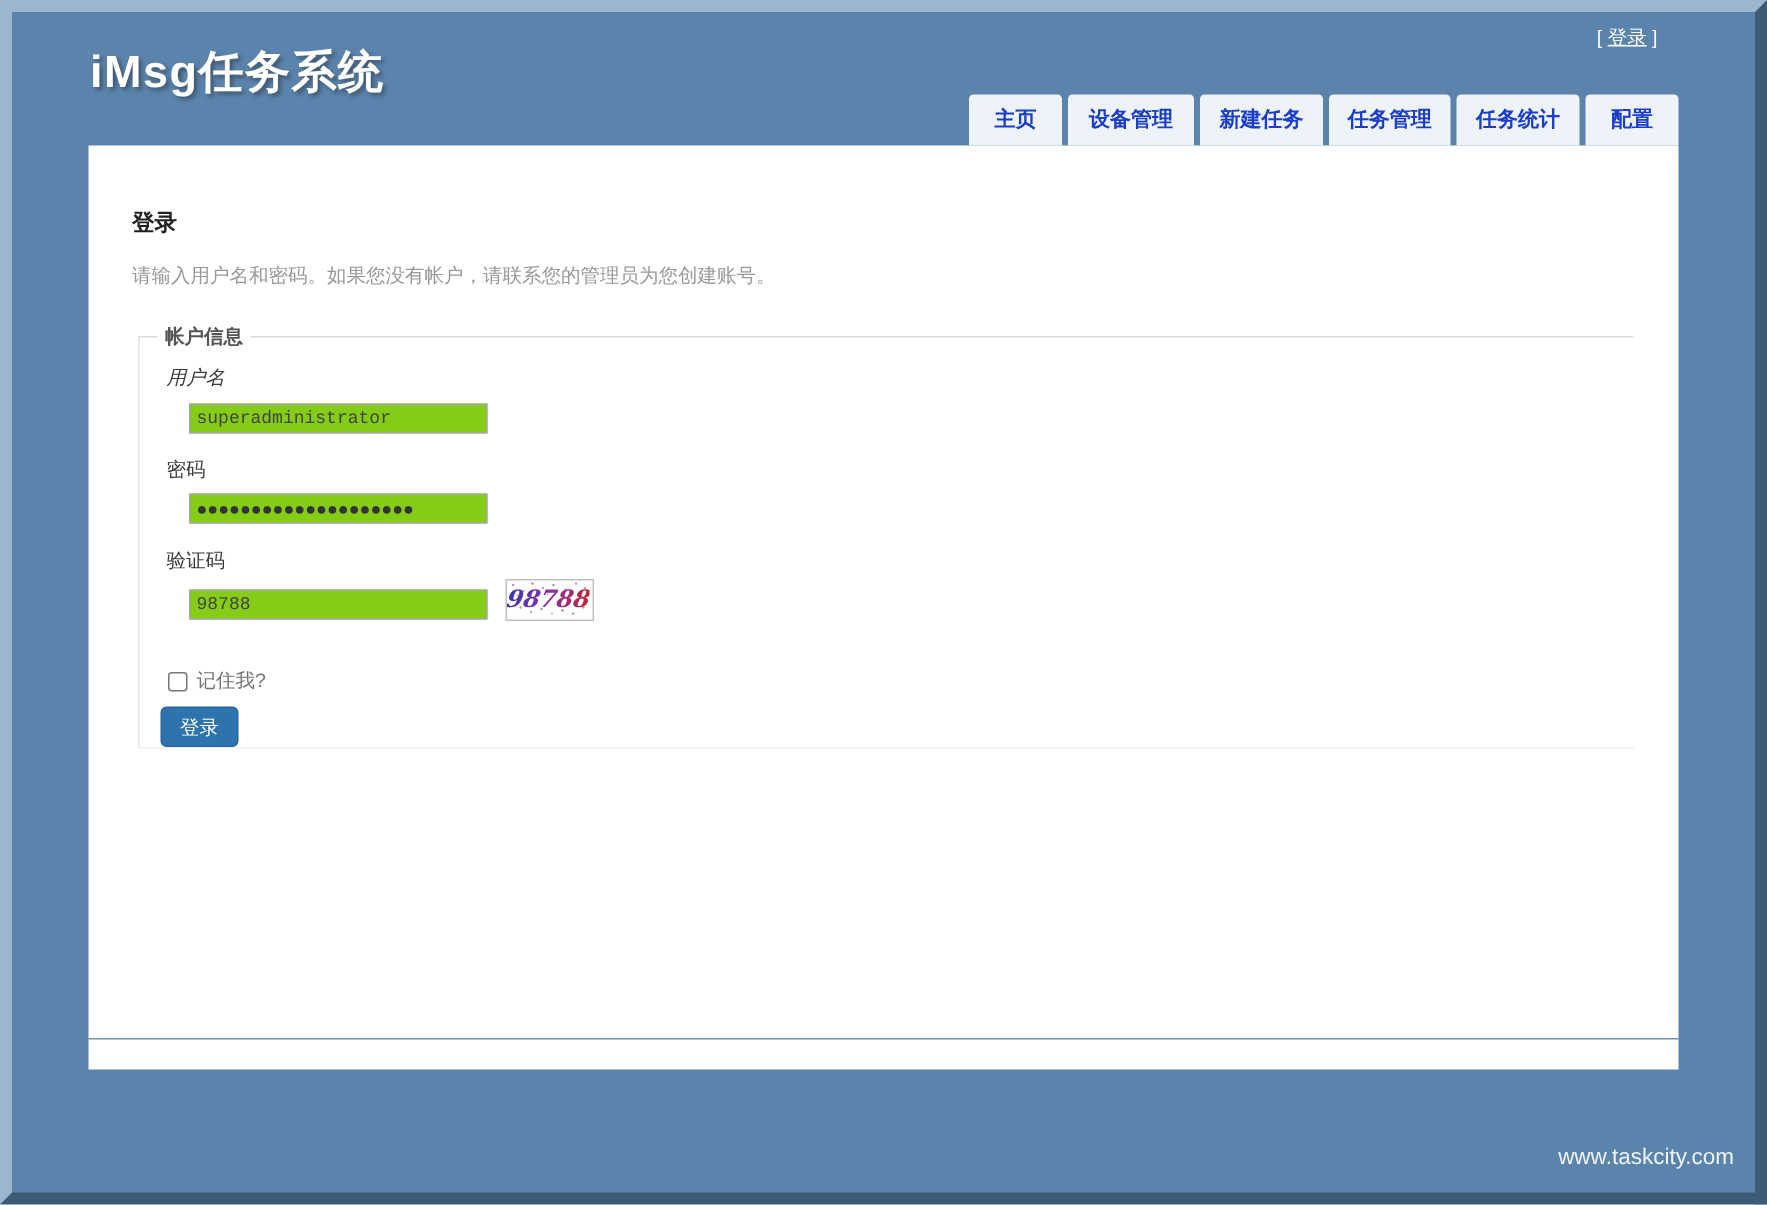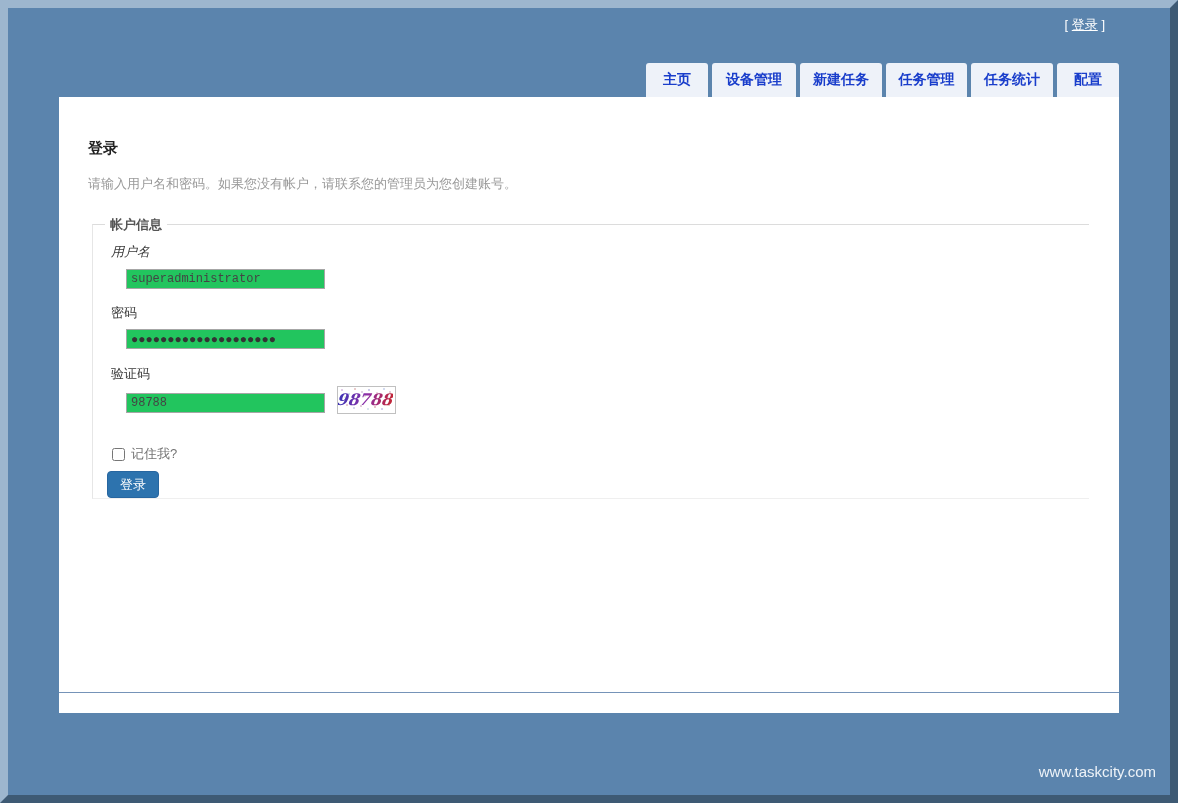--- a/index.html
+++ b/index.html
@@ -65,21 +65,21 @@
     transform:translateY(-52%);
     background:#ffffff;padding:0 5px;
     font-size:13px;font-weight:bold;color:#555555;
   }
   .field-label{position:absolute;font-size:13px;color:#3a3a3a;}
   .lbl-username{left:18px;top:18px;font-style:italic;}
   .lbl-password{left:18px;top:79px;}
   .lbl-captcha {left:18px;top:140px;}
   .text-input{
     position:absolute;left:33px;width:199px;height:20px;
-    box-sizing:border-box;border:1px solid #a6a6a6;background:#22c55e;
+    box-sizing:border-box;border:1px solid #a6a6a6;background:#84cc16;
     font-family:"Liberation Mono","DejaVu Sans Mono",monospace;
     font-size:12px;color:#444444;padding:1px 4px;outline:none;
   }
   .inp-username{top:44px;}
   .inp-password{
     top:104px;
     font-family:"Liberation Sans","DejaVu Sans",sans-serif;
     font-size:12px;color:#333;letter-spacing:0px;
   }
   .inp-captcha{top:168px;}
@@ -106,20 +106,21 @@
   .footer-text{
     position:absolute;right:14px;top:755px;
     font-size:15px;color:#eef3f8;
   }
 </style>
 </head>
 <body>
 
 <div class="page">
 
+  <div class="site-title">iMsg任务系统</div>
 
   <div class="login-status"><span>[ </span><a>登录</a><span> ]</span></div>
 
   <div class="nav-tabs">
     <div class="nav-tab tw-s">主页</div>
     <div class="nav-tab tw-l">设备管理</div>
     <div class="nav-tab tw-m1">新建任务</div>
     <div class="nav-tab tw-m2">任务管理</div>
     <div class="nav-tab tw-m1">任务统计</div>
     <div class="nav-tab tw-s">配置</div>

